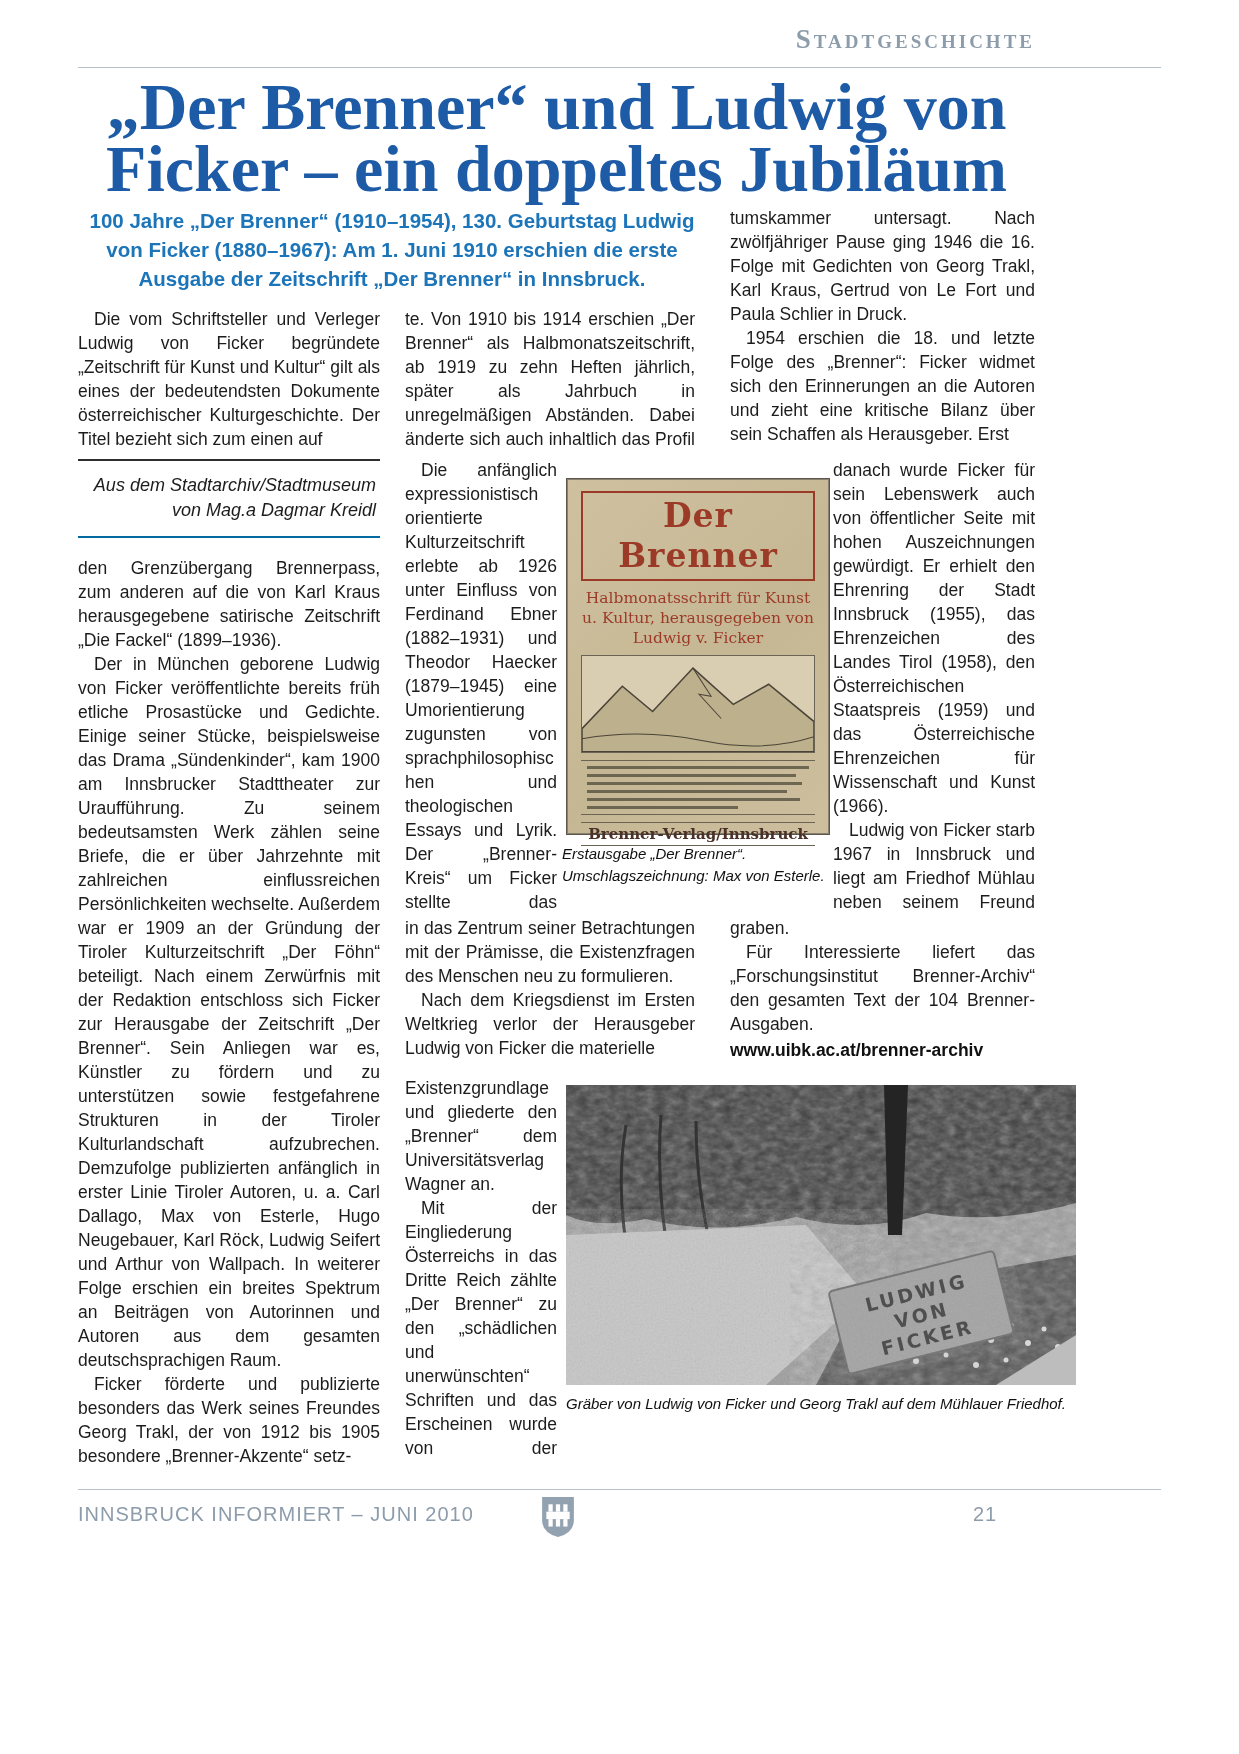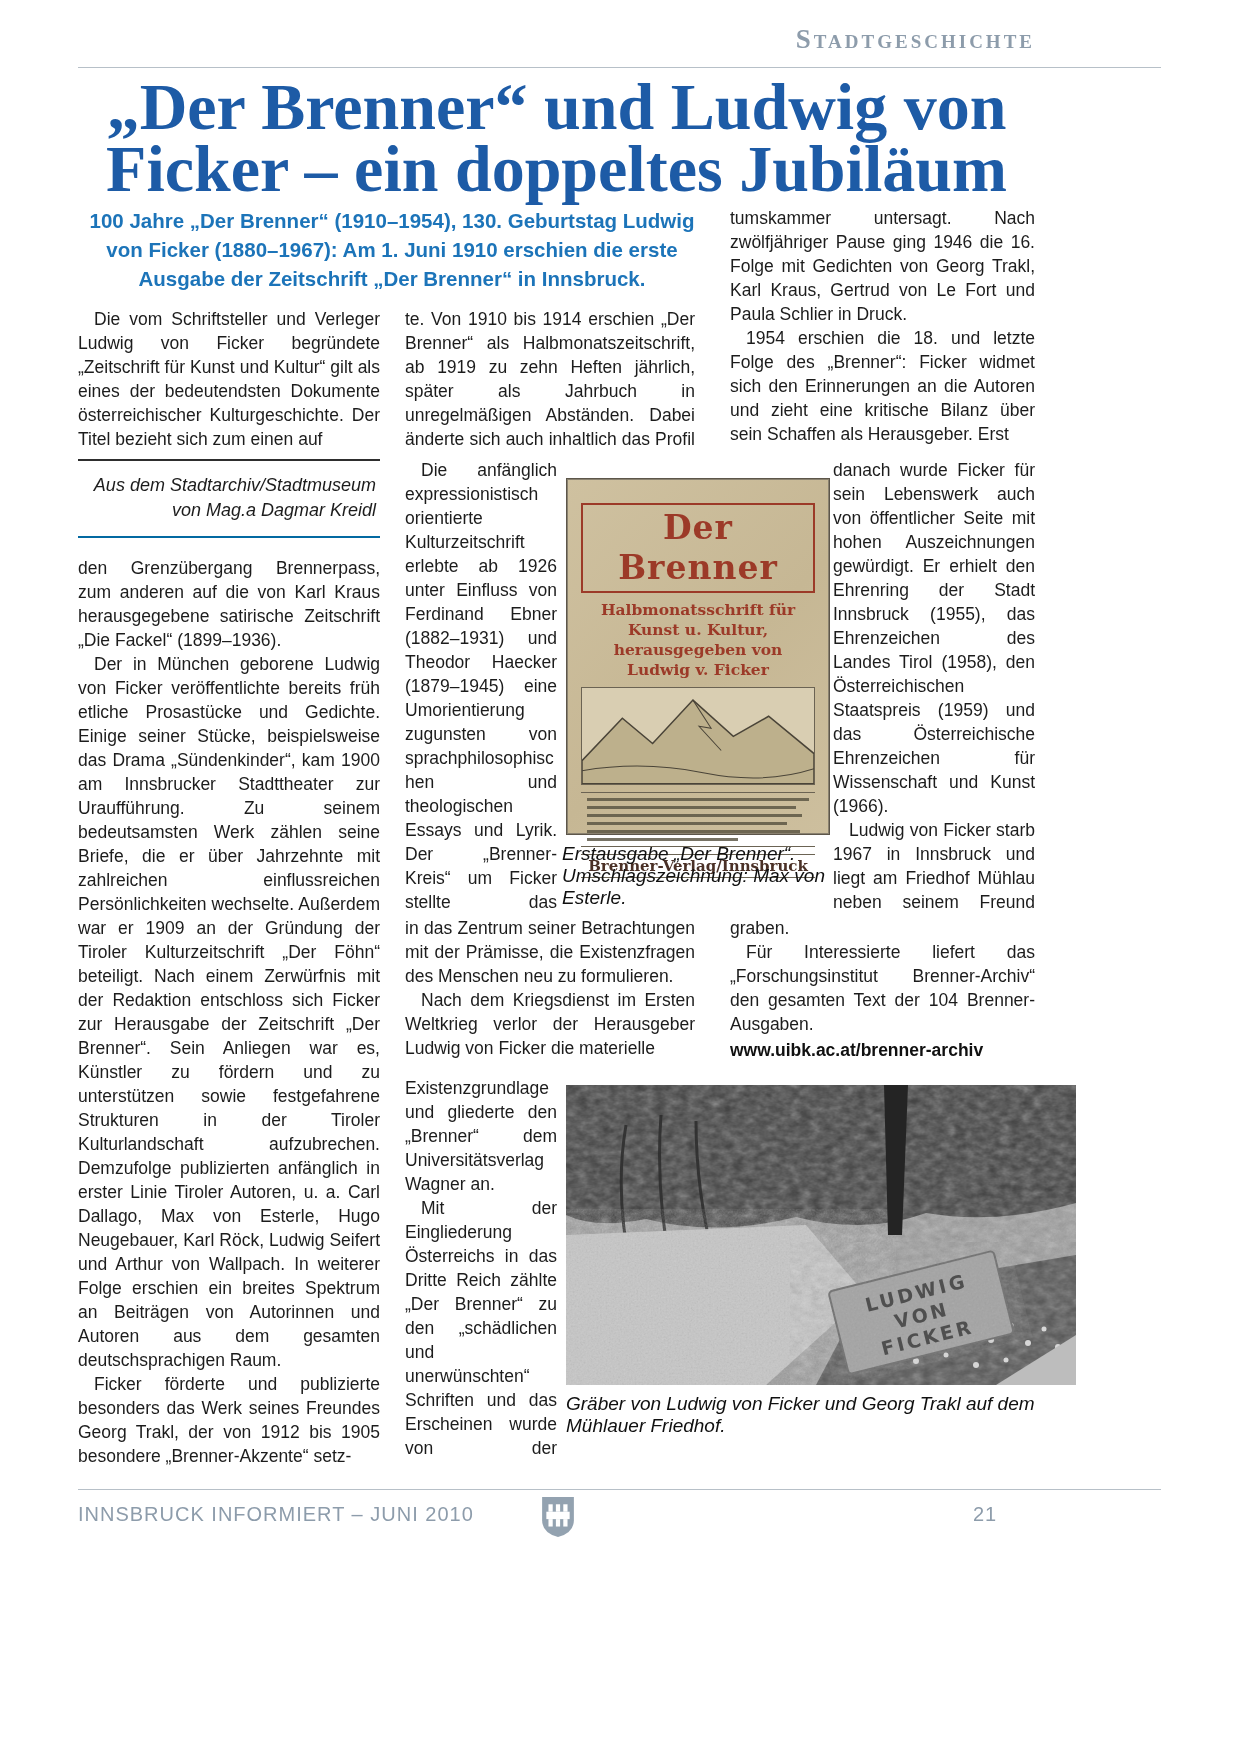--- a/index.html
+++ b/index.html
@@ -7,28 +7,28 @@
   .page{position:relative;width:1239px;height:1754px;margin:0 auto;background:#ffffff;overflow:hidden;}
   .abs{position:absolute;}
   .rule{height:1px;background:#b7c0c8;}
   .kicker{font-family:"Liberation Serif",serif;font-variant:small-caps;letter-spacing:3px;font-size:27px;color:var(--muted-blue,#8d9cab);text-align:right;font-weight:bold;}
   .title{font-family:"Liberation Serif",serif;font-weight:700;font-size:66px;line-height:62px;text-align:center;color:var(--title-blue,#1d5ba6);margin:0;}
   .lead{font-weight:700;font-size:20.5px;line-height:29px;text-align:center;color:var(--lead-blue,#1c74b9);margin:0;overflow:hidden;}
   .body-text{font-size:17.5px;line-height:24px;text-align:justify;color:#1c1c1c;hyphens:auto;-webkit-hyphens:auto;overflow:hidden;overflow-wrap:break-word;}
   .body-text p{margin:0;}
   .body-text p.ind{text-indent:16px;}
   .credit{font-style:italic;font-size:18px;line-height:25px;text-align:right;color:#1c1c1c;border-top:2px solid #2e2e2e;border-bottom:2px solid #0369a1;padding:12px 4px 13px;}
-  .caption{font-style:italic;font-size:19px;line-height:22px;color:#101010;text-align:left;overflow:hidden;}
+  .caption{font-style:italic;font-size:15px;line-height:22px;color:#101010;text-align:left;overflow:hidden;}
   .weblink{font-weight:700;color:#101010;text-decoration:none;display:inline-block;margin-top:2px;}
   .footer-text{font-size:20px;letter-spacing:1px;color:var(--muted-blue,#8d9cab);}
 
   
-  .cover{background:linear-gradient(135deg,#cfc1a0,#c6b794 55%,#cdbf9e);border:1px solid #5d564a;box-shadow:0 0 0 1px #8a8270 inset;display:flex;flex-direction:column;padding:24px 14px;gap:7px;box-sizing:border-box;}
+  .cover{background:linear-gradient(135deg,#cfc1a0,#c6b794 55%,#cdbf9e);border:1px solid #5d564a;box-shadow:0 0 0 1px #8a8270 inset;display:flex;flex-direction:column;padding:12px 14px;gap:7px;box-sizing:border-box;}
   .cover-masthead{font-family:"DejaVu Serif",serif;font-weight:700;font-size:33px;line-height:40px;text-align:center;color:var(--cover-red,#9c3a28);border:2px solid var(--cover-red,#9c3a28);padding:3px 2px;letter-spacing:1px;}
-  .cover-sub{font-family:"DejaVu Serif",serif;font-weight:700;font-size:15.5px;line-height:20px;text-align:center;color:var(--cover-red,#9c3a28);}
+  .cover-sub{font-family:"DejaVu Serif",serif;font-weight:400;font-size:15.5px;line-height:20px;text-align:center;color:var(--cover-red,#9c3a28);}
   .cover-art{border:1px solid #6b6353;background:#d9ceb2;height:96px;}
   .cover-art svg{display:block;width:100%;height:100%;}
   .cover-bars{display:flex;flex-direction:column;gap:5px;padding:5px 6px;border-top:1px solid #6b6353;border-bottom:1px solid #6b6353;}
   .cover-bars span{display:block;height:3px;background:#55503f;opacity:.8;}
   .cover-pub{font-family:"DejaVu Serif",serif;font-weight:700;font-size:15px;text-align:center;color:#4a3026;padding:2px 0;}
 </style>
 </head>
 <body>
 
 <div class="page">

